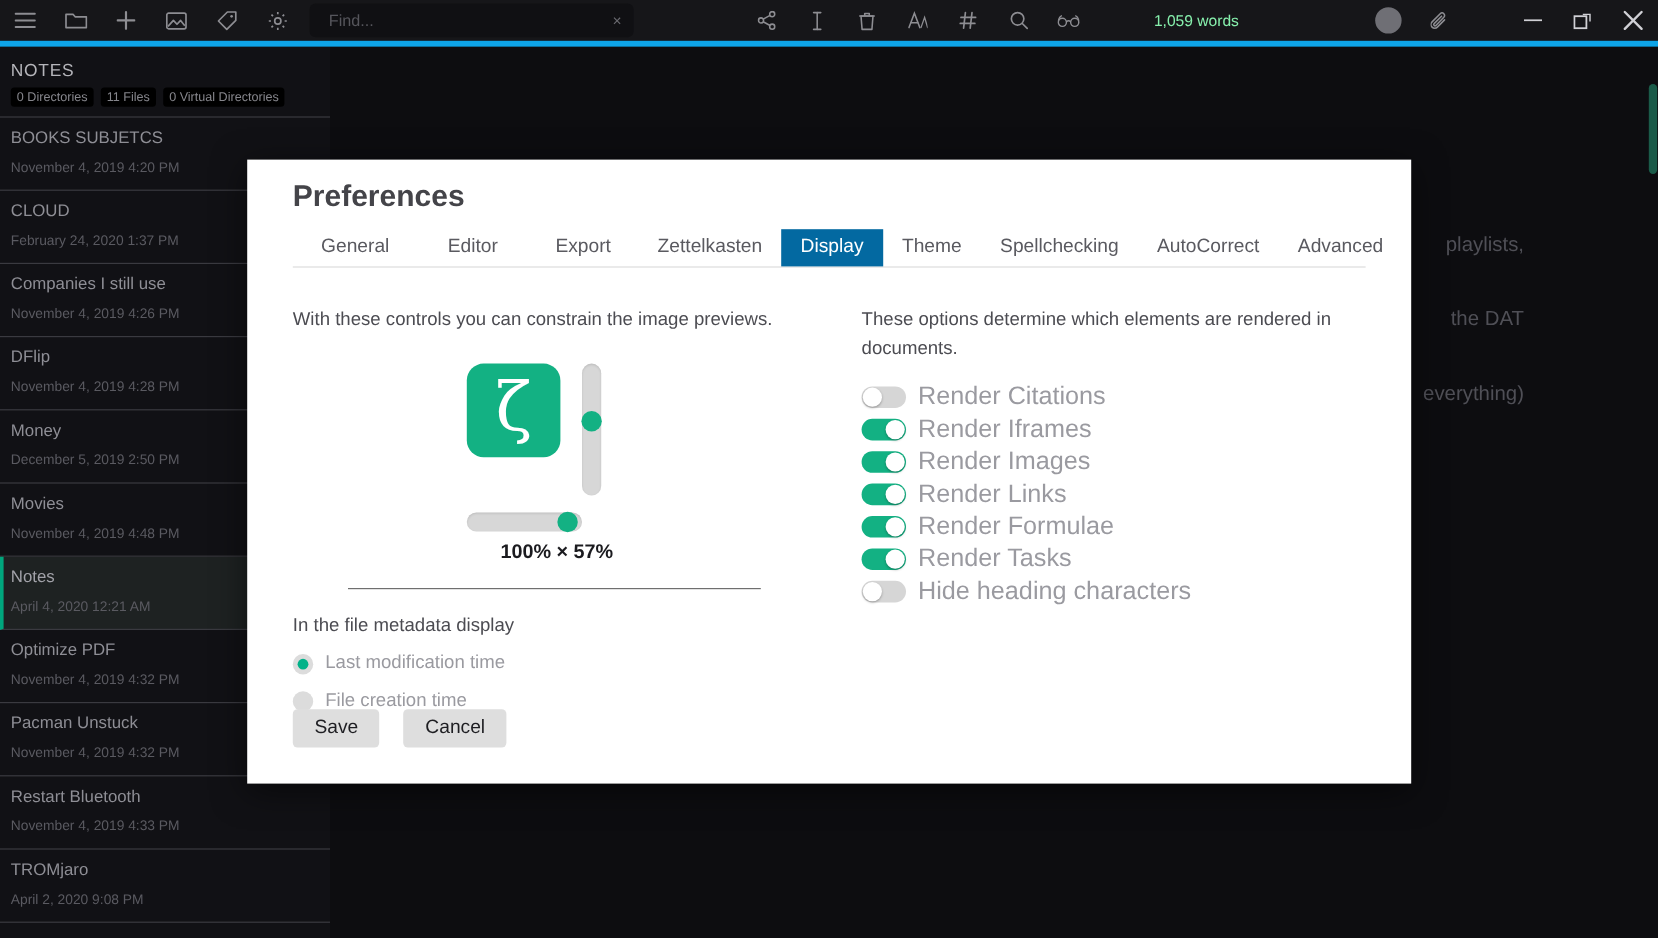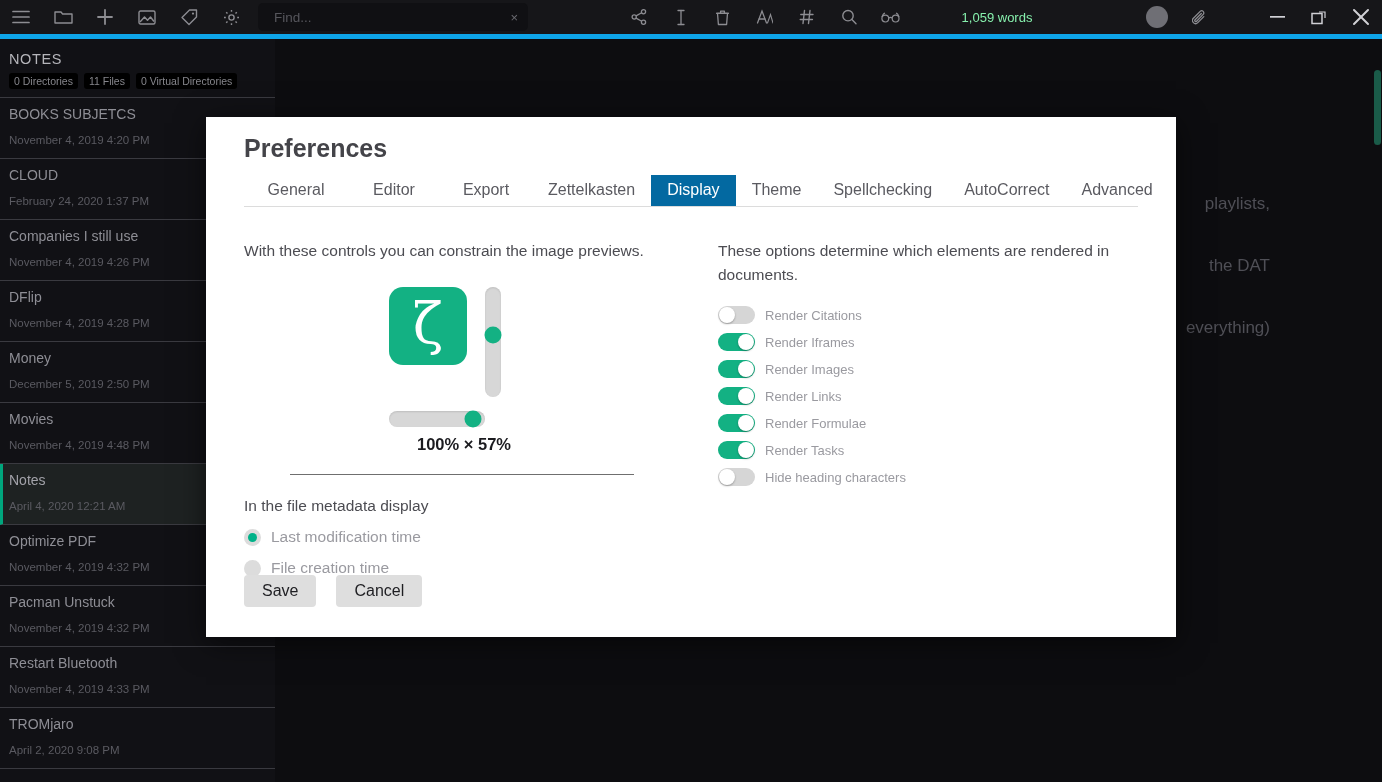--- a/index.html
+++ b/index.html
@@ -170,21 +170,21 @@
     position: absolute;
     right: 1px; top: 31px;
     width: 7px; height: 75px;
     background: #1a5b49;
     border-radius: 4px;
   }
 
   
   #dialog {
     position: absolute;
-    left: 206px; top: 117px;
+    left: 206px; top: 133px;
     width: 970px; height: 520px;
     background: #ffffff;
     box-shadow: 0 6px 28px rgba(0,0,0,.55);
   }
   #dialog-title {
     color: #444449;
     font-size: 25px;
     font-weight: bold;
     padding: 17px 0 0 38px;
   }
@@ -331,21 +331,21 @@
   .toggle.on { background: #13b183; }
   .toggle .knob {
     position: absolute;
     top: 1px; left: 1px;
     width: 16px; height: 16px;
     border-radius: 50%;
     background: #ffffff;
     box-shadow: 0 1px 2px rgba(0,0,0,.3);
   }
   .toggle.on .knob { left: 20px; }
-  .toggle-label { color: #9a9aa0; font-size: 13px; white-space: nowrap; }
+  .toggle-label { color: #9a9aa0; font-size: 21px; white-space: nowrap; }
 
   
   #dialog-buttons {
     position: absolute;
     left: 38px; bottom: 30px;
     display: flex; gap: 20px;
   }
   .dlg-btn {
     background: #dedede;
     border: none;

